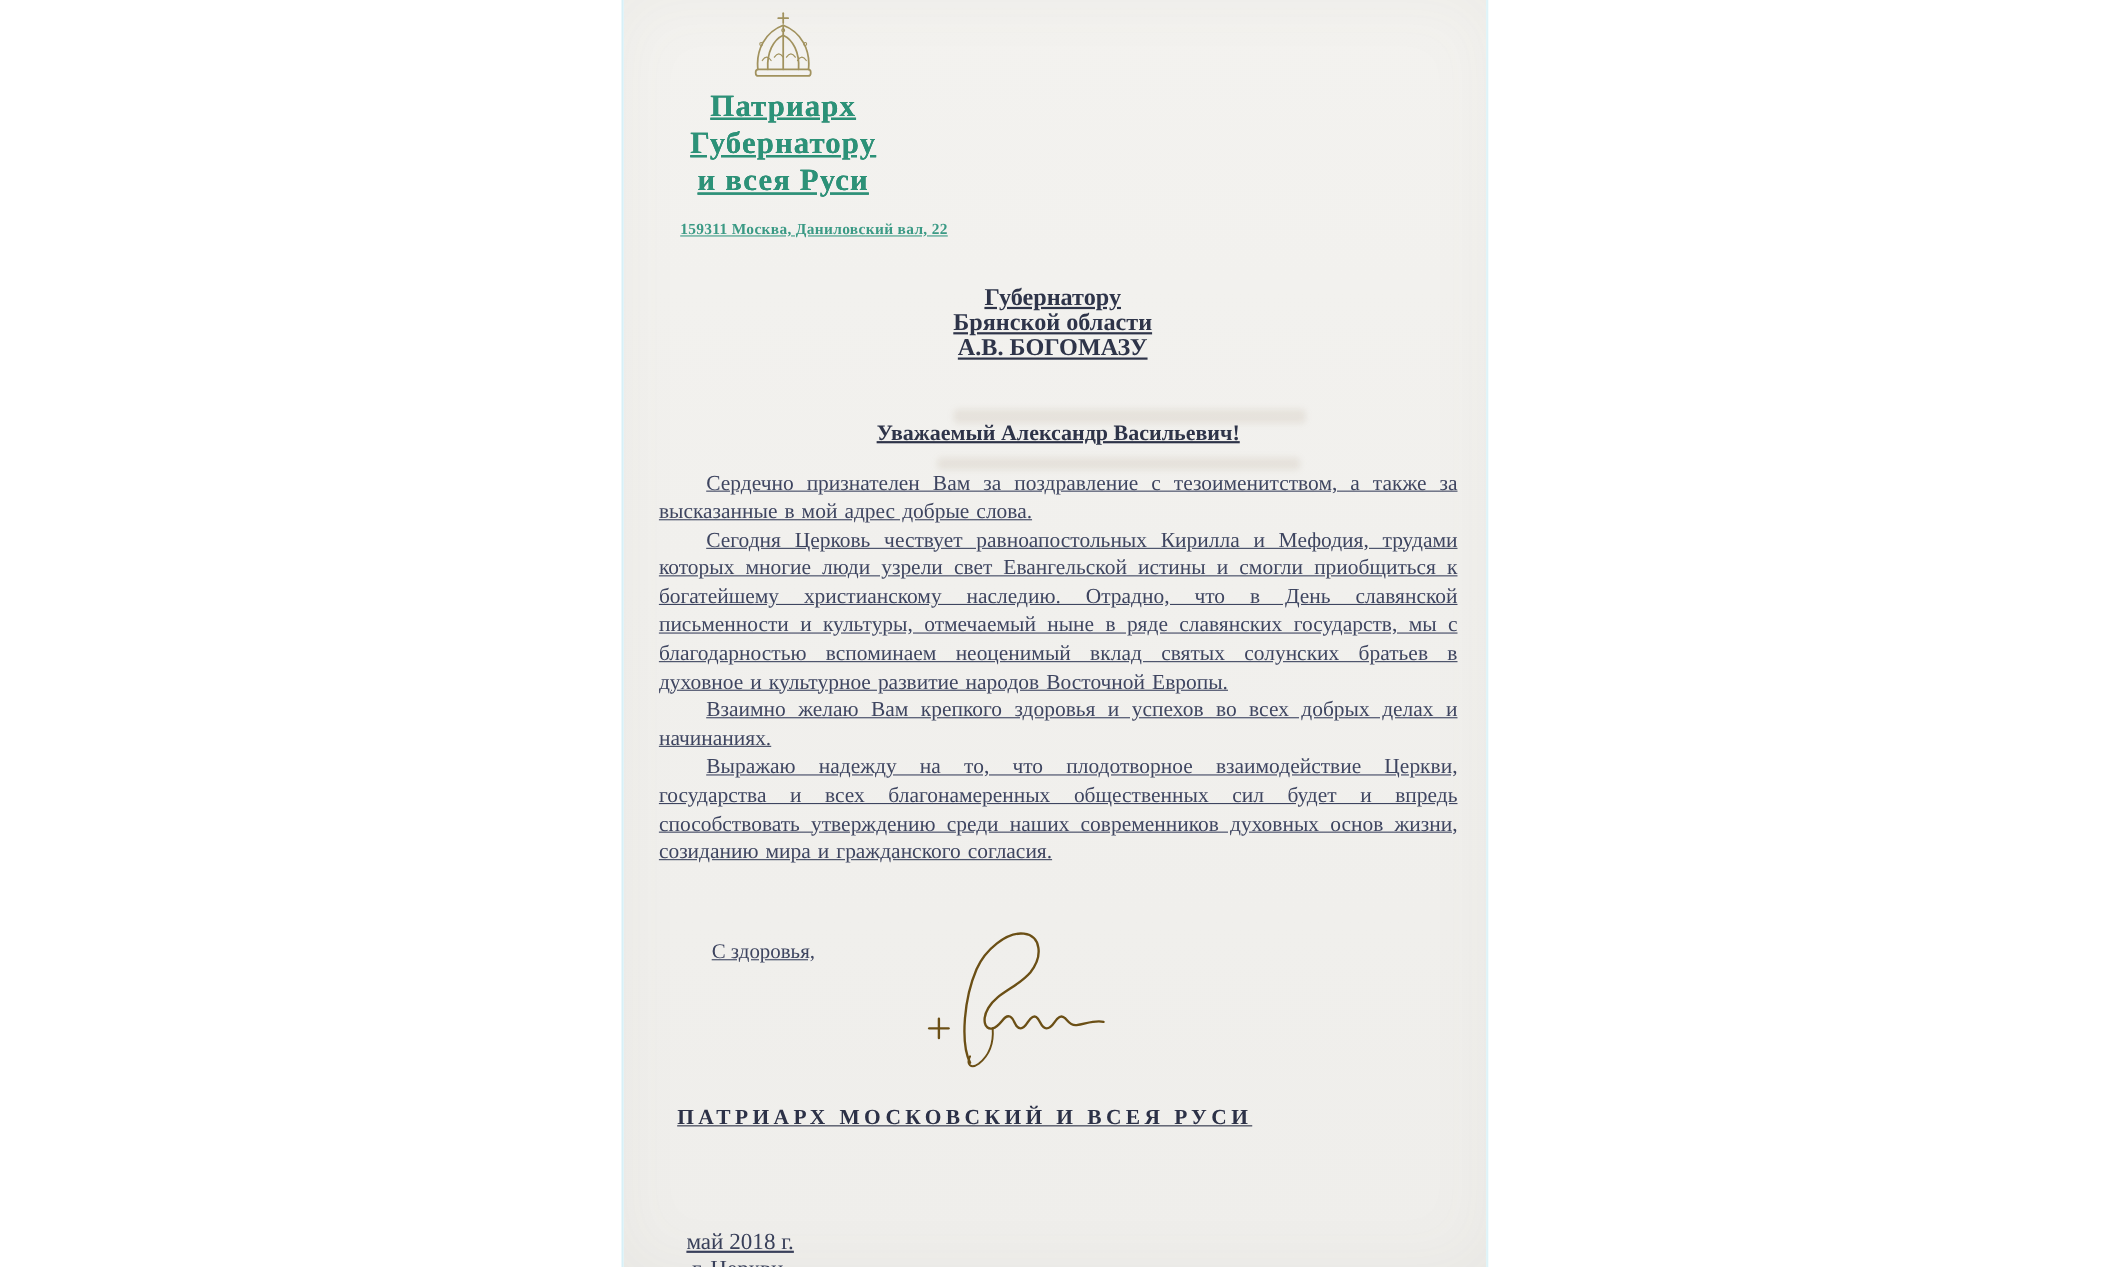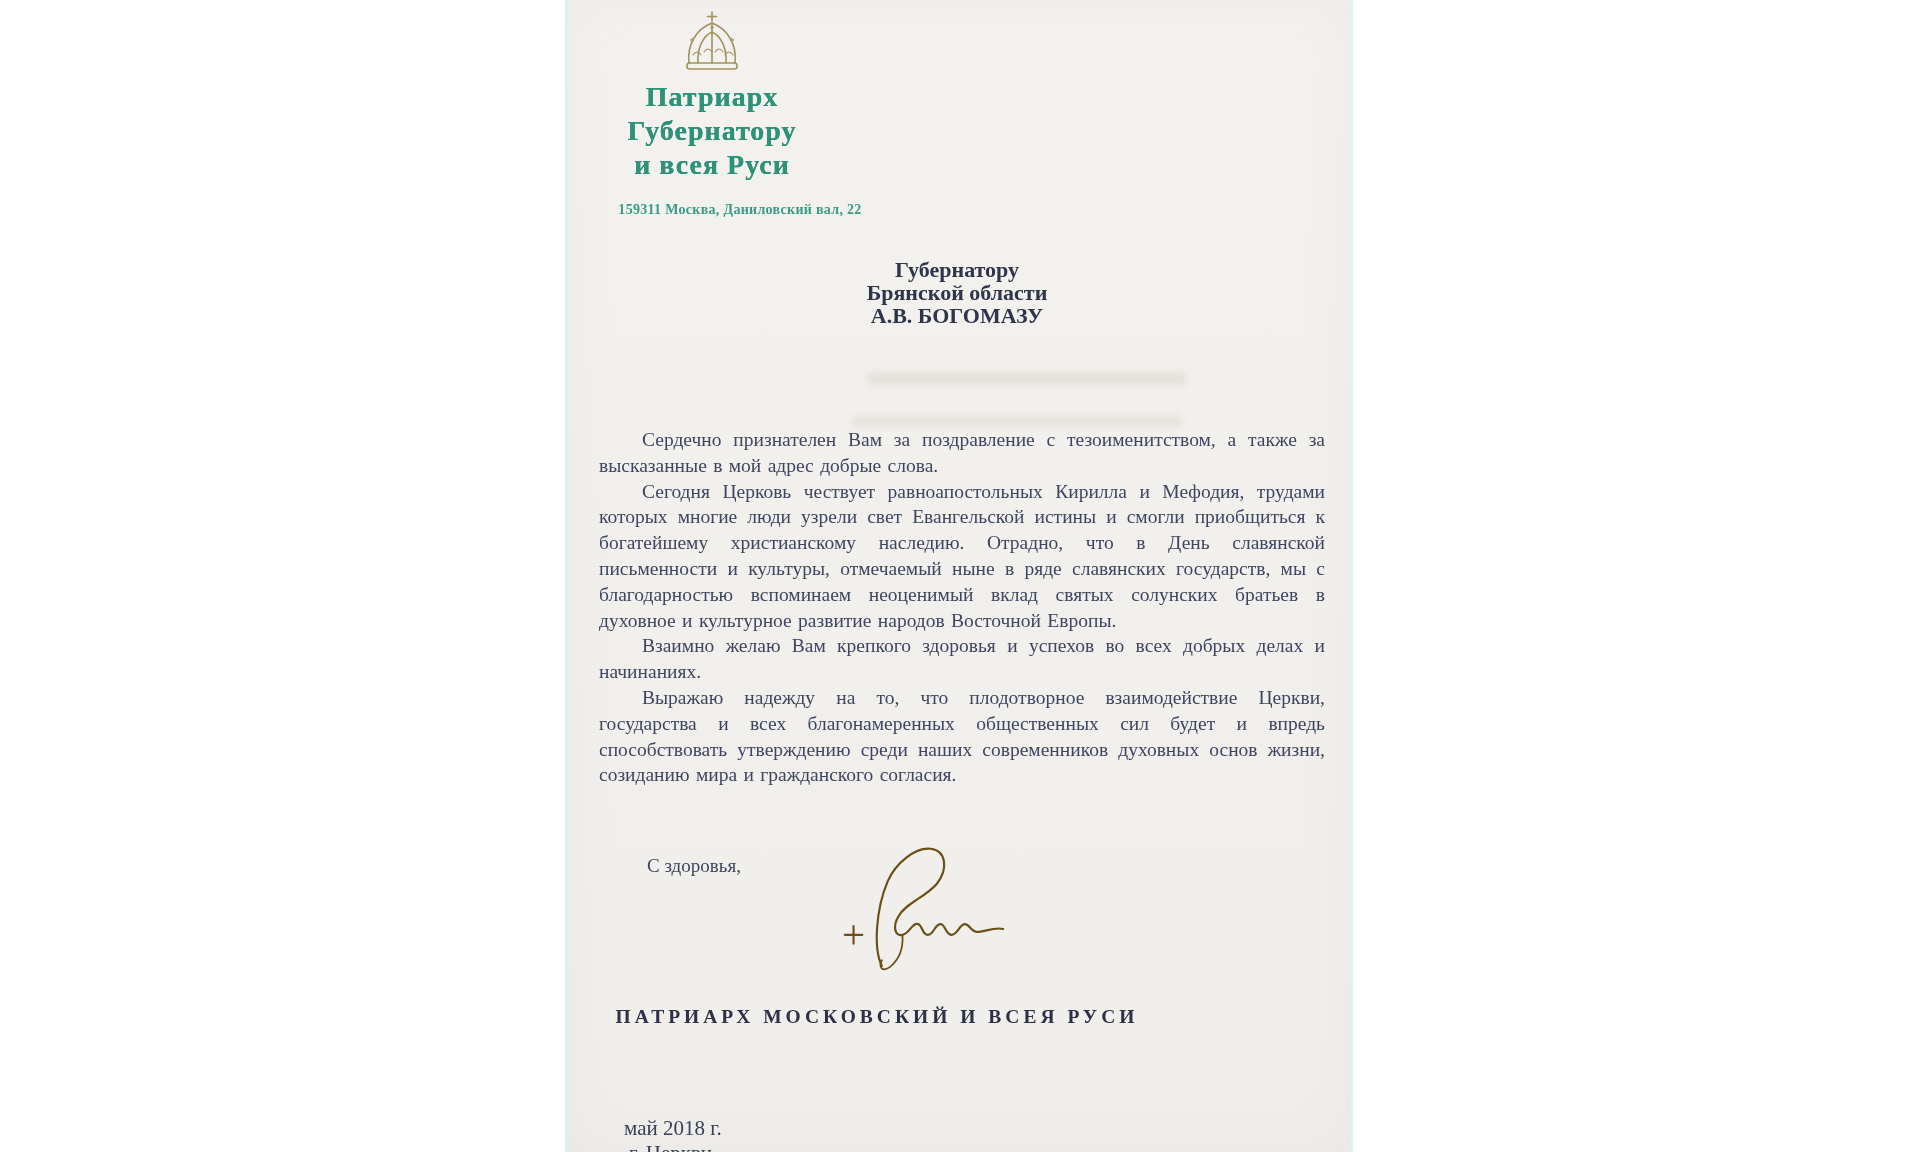--- a/index.html
+++ b/index.html
@@ -9,21 +9,21 @@
   }
   .stage{position:relative;width:1920px;height:1152px;background:#ffffff;}
   .paper{
     position:absolute;left:565px;top:0;width:788px;height:1152px;
     background:linear-gradient(180deg,#f3f2ef 0%,#f1f0ed 45%,#efeeeb 100%);
     border-left:2px solid #d7f0f7;
     border-right:2px solid #def3f8;
     box-shadow:inset 0 0 60px rgba(120,112,95,0.05);
     box-sizing:border-box;
   }
-  .abs{position:absolute;}
+  .abs{position:absolute;text-decoration:underline;}
   
   .crown-wrap{left:0;top:10px;width:290px;text-align:center;}
   .lh-title{
     left:0;top:80px;width:290px;text-align:center;
     color:#2c9278;font-weight:bold;font-size:28px;line-height:34px;letter-spacing:1px;
     text-shadow:0 0 0.5px #1e7a66;
   }
   .lh-address{
     left:0;top:202px;width:346px;text-align:center;
     color:#3b9a85;font-weight:bold;font-size:14px;letter-spacing:0.3px;
@@ -92,20 +92,21 @@
 
     <div class="abs recipient">
       <div>Губернатору</div>
       <div>Брянской области</div>
       <div>А.В. БОГОМАЗУ</div>
     </div>
 
     <div class="abs smudge smudge-1"></div>
     <div class="abs smudge smudge-2"></div>
 
+    <div class="abs salutation">Уважаемый Александр Васильевич!</div>
 
     <div class="abs body-text">
       <p>Сердечно признателен Вам за поздравление с тезоименитством, а также за высказанные в мой адрес добрые слова.</p>
       <p>Сегодня Церковь чествует равноапостольных Кирилла и Мефодия, трудами которых многие люди узрели свет Евангельской истины и смогли приобщиться к богатейшему христианскому наследию. Отрадно, что в День славянской письменности и культуры, отмечаемый ныне в ряде славянских государств, мы с благодарностью вспоминаем неоценимый вклад святых солунских братьев в духовное и культурное развитие народов Восточной Европы.</p>
       <p>Взаимно желаю Вам крепкого здоровья и успехов во всех добрых делах и начинаниях.</p>
       <p>Выражаю надежду на то, что плодотворное взаимодействие Церкви, государства и всех благонамеренных общественных сил будет и впредь способствовать утверждению среди наших современников духовных основ жизни, созиданию мира и гражданского согласия.</p>
     </div>
 
     <div class="abs valediction">С здоровья,</div>
 

